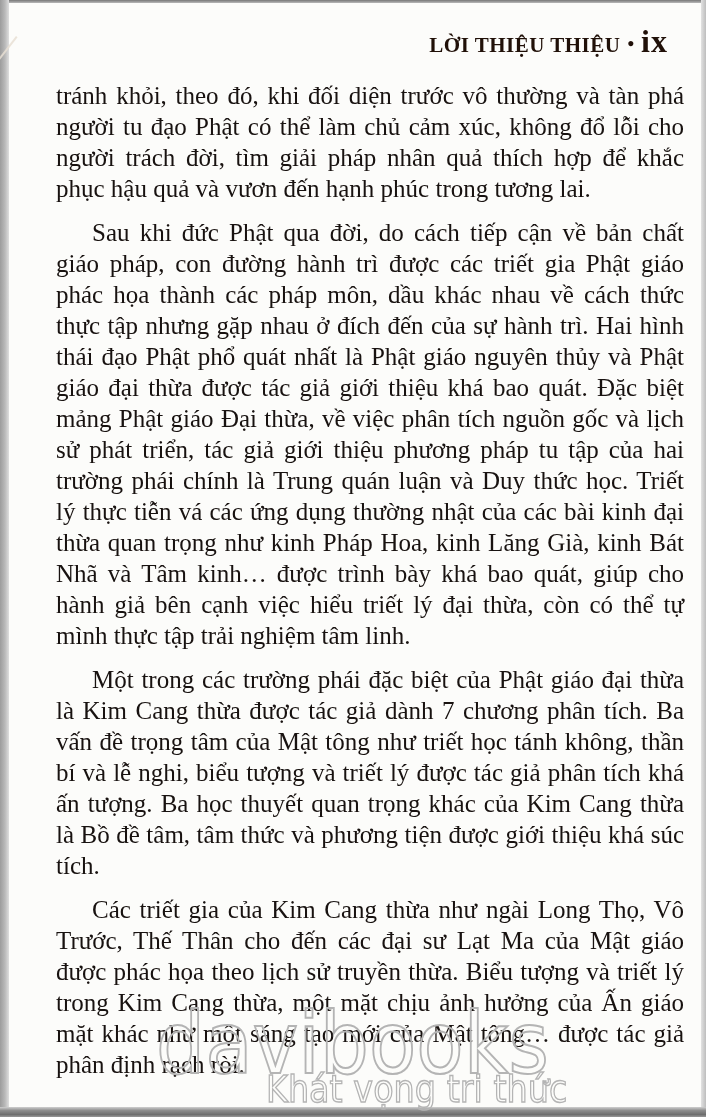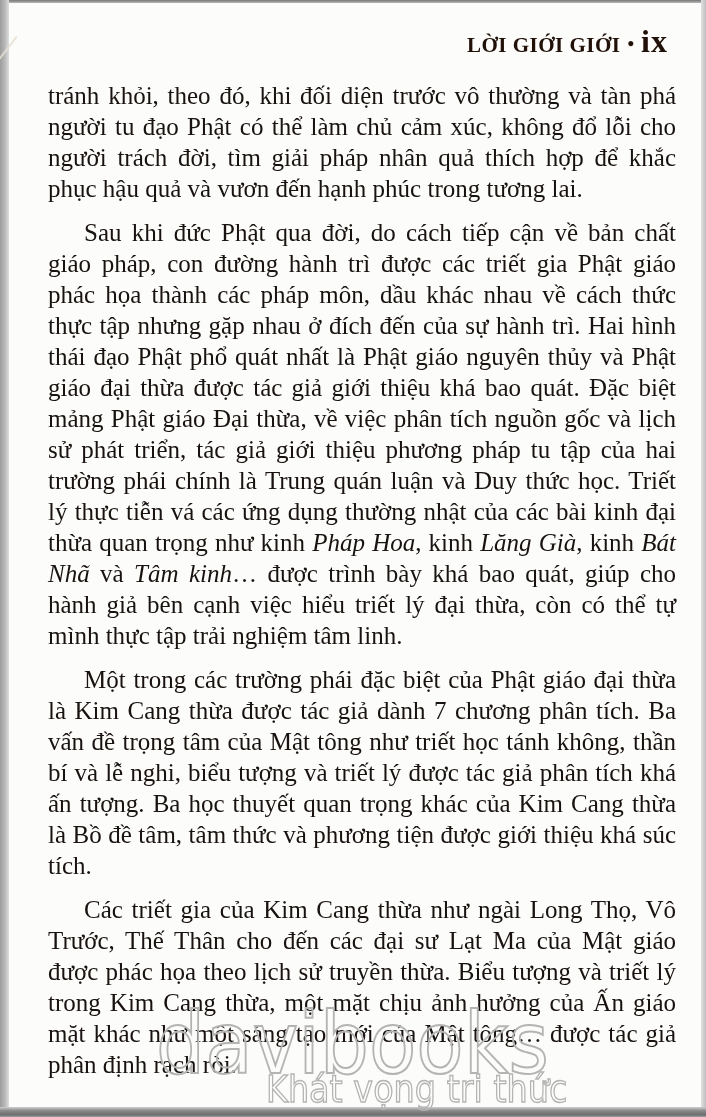--- a/index.html
+++ b/index.html
@@ -31,26 +31,26 @@
   .page-header{
     position:absolute;top:23px;right:38px;
     color:var(--header);font-weight:bold;white-space:nowrap;
   }
   .page-header .title{font-size:21px;letter-spacing:.5px;}
   .page-header .sep{font-size:19px;margin:0 7px;position:relative;top:-2px;}
   .page-header .num{font-size:32px;letter-spacing:1px;}
 
   
   .text-block{
-    position:absolute;left:48px;top:80px;width:628px;
+    position:absolute;left:56px;top:80px;width:628px;
     color:var(--text);font-size:25px;line-height:31px;text-align:justify;
   }
   .text-block p{margin:0 0 13px 0;}
   .text-block p.indent{text-indent:36px;}
-  .text-block .it{font-style:italic;}
+  .text-block .it{}
 
   
   .watermark-brand{
     position:absolute;left:156px;top:1000px;line-height:1;
     font-family:"DejaVu Sans", sans-serif;font-size:86px;font-weight:400;
     color:transparent;-webkit-text-stroke:2px var(--wm);
     transform:scaleX(0.9);transform-origin:left top;white-space:nowrap;
   }
   .watermark-slogan{
     position:absolute;left:266px;top:1070px;line-height:1;
@@ -62,21 +62,21 @@
 </head>
 <body>
 
 <div class="edge-left"></div>
 <div class="edge-top"></div>
 <div class="edge-right"></div>
 <div class="bottom-bar"></div>
 <div class="crease"></div>
 
 <div class="page-header">
-  <span class="title">LỜI GIỚI GIỚI</span><span class="sep">•</span><span class="num">ix</span>
+  <span class="title">LỜI THIỆU THIỆU</span><span class="sep">•</span><span class="num">ix</span>
 </div>
 
 <div class="text-block" id="text-block">
     <p class=""><span>tránh khỏi, theo đó, khi đối diện trước vô thường và tàn phá người tu đạo Phật có thể làm chủ cảm xúc, không đổ lỗi cho người trách đời, tìm giải pháp nhân quả thích hợp để khắc phục hậu quả và vươn đến hạnh phúc trong tương lai.</span></p>
     <p class="indent"><span>Sau khi đức Phật qua đời, do cách tiếp cận về bản chất giáo pháp, con đường hành trì được các triết gia Phật giáo phác họa thành các pháp môn, dầu khác nhau về cách thức thực tập nhưng gặp nhau ở đích đến của sự hành trì. Hai hình thái đạo Phật phổ quát nhất là Phật giáo nguyên thủy và Phật giáo đại thừa được tác giả giới thiệu khá bao quát. Đặc biệt mảng Phật giáo Đại thừa, về việc phân tích nguồn gốc và lịch sử phát triển, tác giả giới thiệu phương pháp tu tập của hai trường phái chính là Trung quán luận và Duy thức học. Triết lý thực tiễn vá các ứng dụng thường nhật của các bài kinh đại thừa quan trọng như kinh </span><span class="it">Pháp Hoa</span><span>, kinh </span><span class="it">Lăng Già</span><span>, kinh </span><span class="it">Bát Nhã</span><span> và </span><span class="it">Tâm kinh</span><span>… được trình bày khá bao quát, giúp cho hành giả bên cạnh việc hiểu triết lý đại thừa, còn có thể tự mình thực tập trải nghiệm tâm linh.</span></p>
     <p class="indent"><span>Một trong các trường phái đặc biệt của Phật giáo đại thừa là Kim Cang thừa được tác giả dành 7 chương phân tích. Ba vấn đề trọng tâm của Mật tông như triết học tánh không, thần bí và lễ nghi, biểu tượng và triết lý được tác giả phân tích khá ấn tượng. Ba học thuyết quan trọng khác của Kim Cang thừa là Bồ đề tâm, tâm thức và phương tiện được giới thiệu khá súc tích.</span></p>
     <p class="indent"><span>Các triết gia của Kim Cang thừa như ngài Long Thọ, Vô Trước, Thế Thân cho đến các đại sư Lạt Ma của Mật giáo được phác họa theo lịch sử truyền thừa. Biểu tượng và triết lý trong Kim Cang thừa, một mặt chịu ảnh hưởng của Ấn giáo mặt khác như một sáng tạo mới của Mật tông… được tác giả phân định rạch ròi.</span></p>
   </div>
 
 <div class="watermark-brand">davibooks</div>

